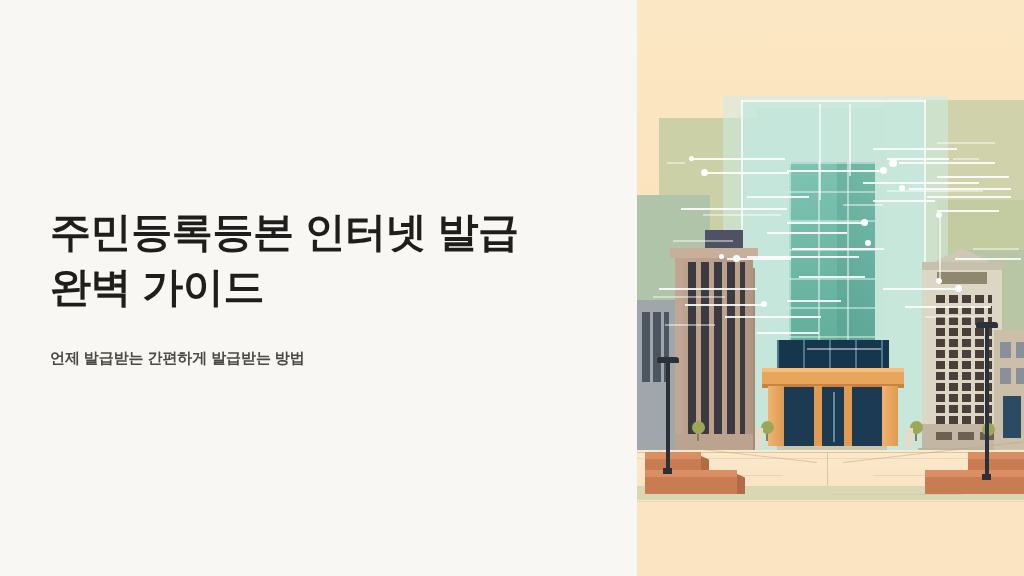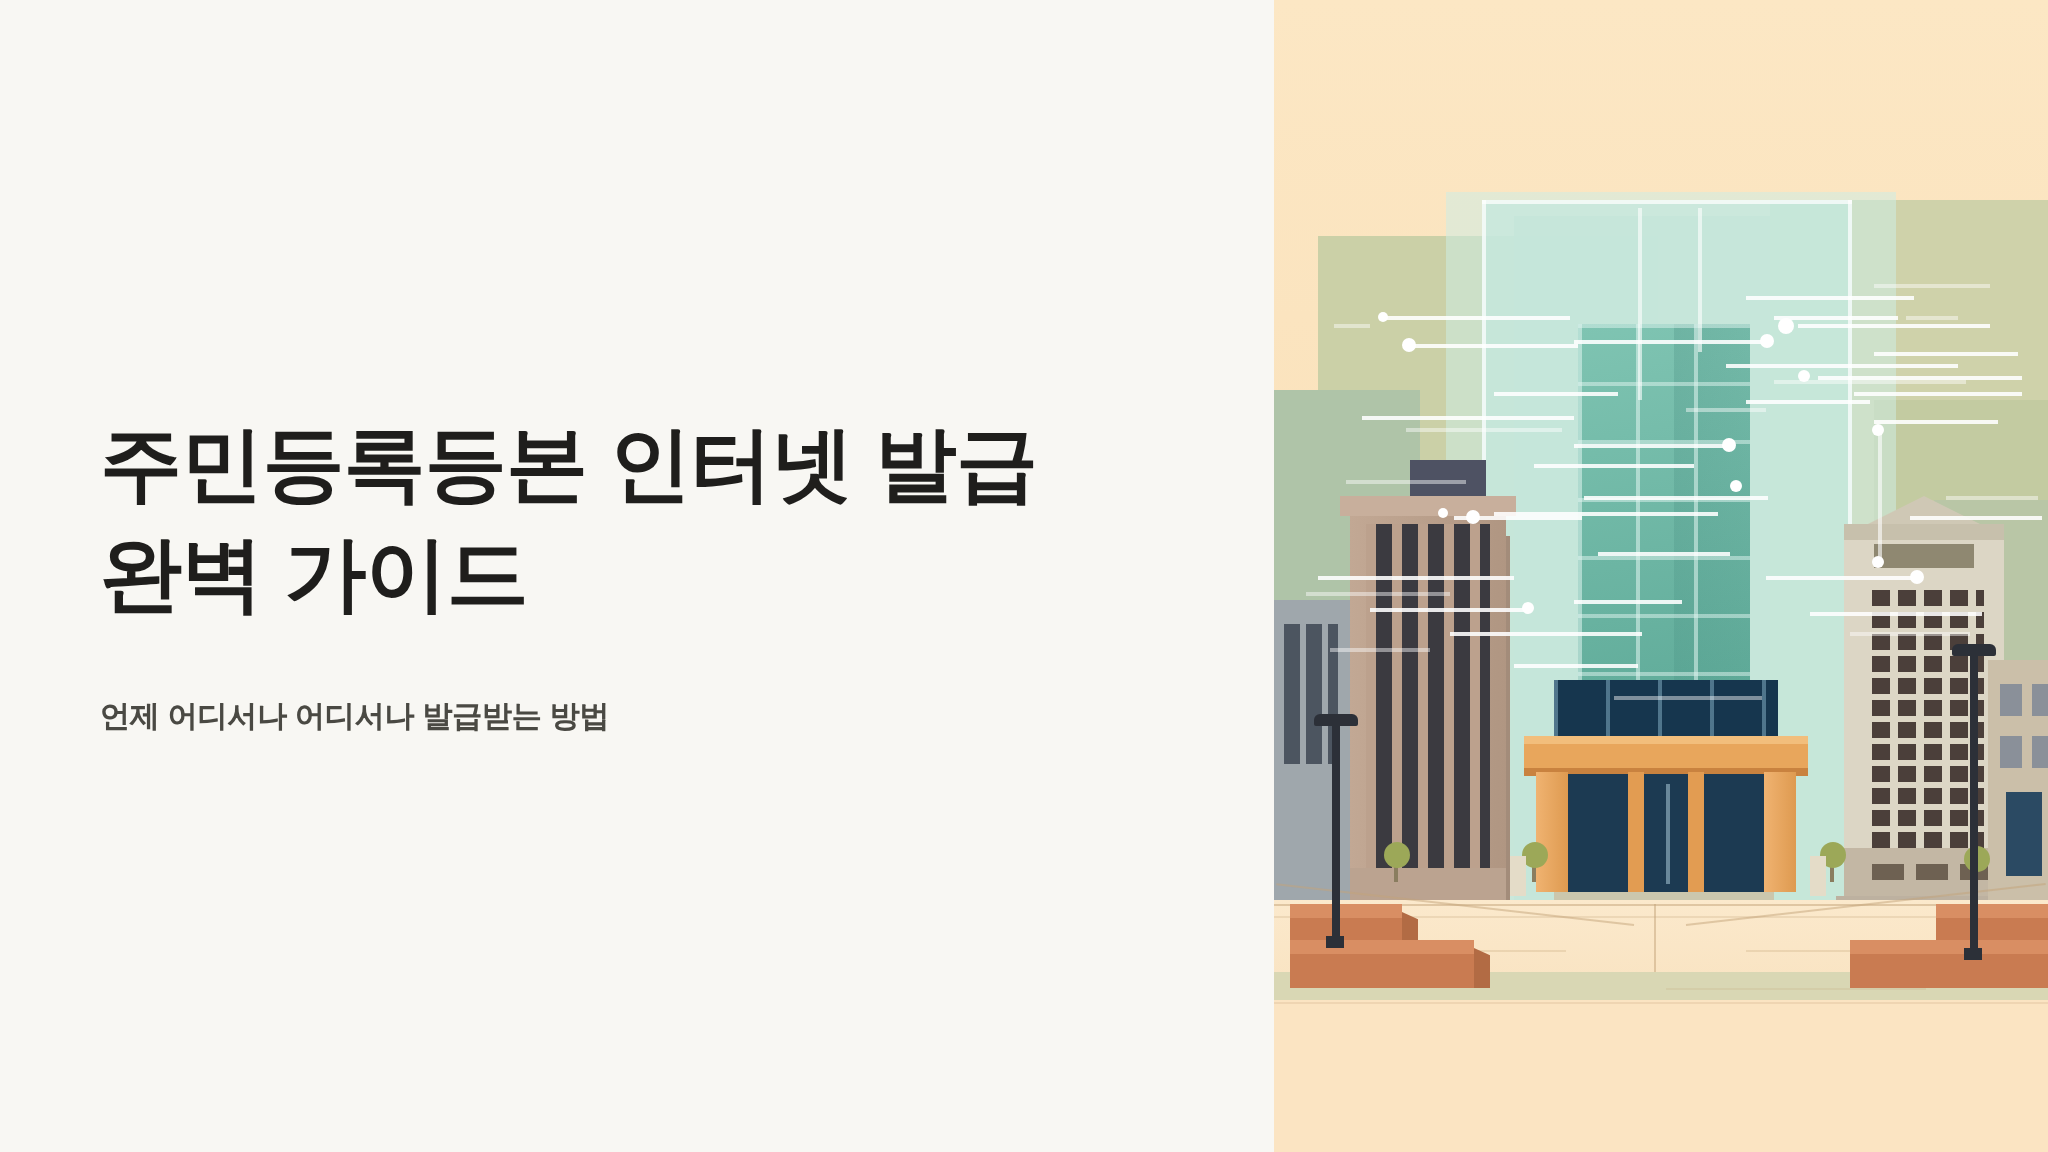--- a/index.html
+++ b/index.html
@@ -164,21 +164,21 @@
   .tvl{ position:absolute; width:1.6px; background:rgba(255,255,255,.6); }
 </style>
 </head>
 <body>
 
 <div id="page">
 
   <section class="text-panel">
     <div class="text-block">
       <h1 class="hero-title">주민등록등본 인터넷 발급 완벽 가이드</h1>
-      <p class="hero-subtitle">언제 어디서나 어디서나 발급받는 방법</p>
+      <p class="hero-subtitle">언제 발급받는 간편하게 발급받는 방법</p>
     </div>
   </section>
 
   <section class="illus">
 
     <div class="layer sky"></div>
 
     <div class="bg-block bb1"></div>
     <div class="bg-block bb3"></div>
     <div class="bg-block bb4"></div>

